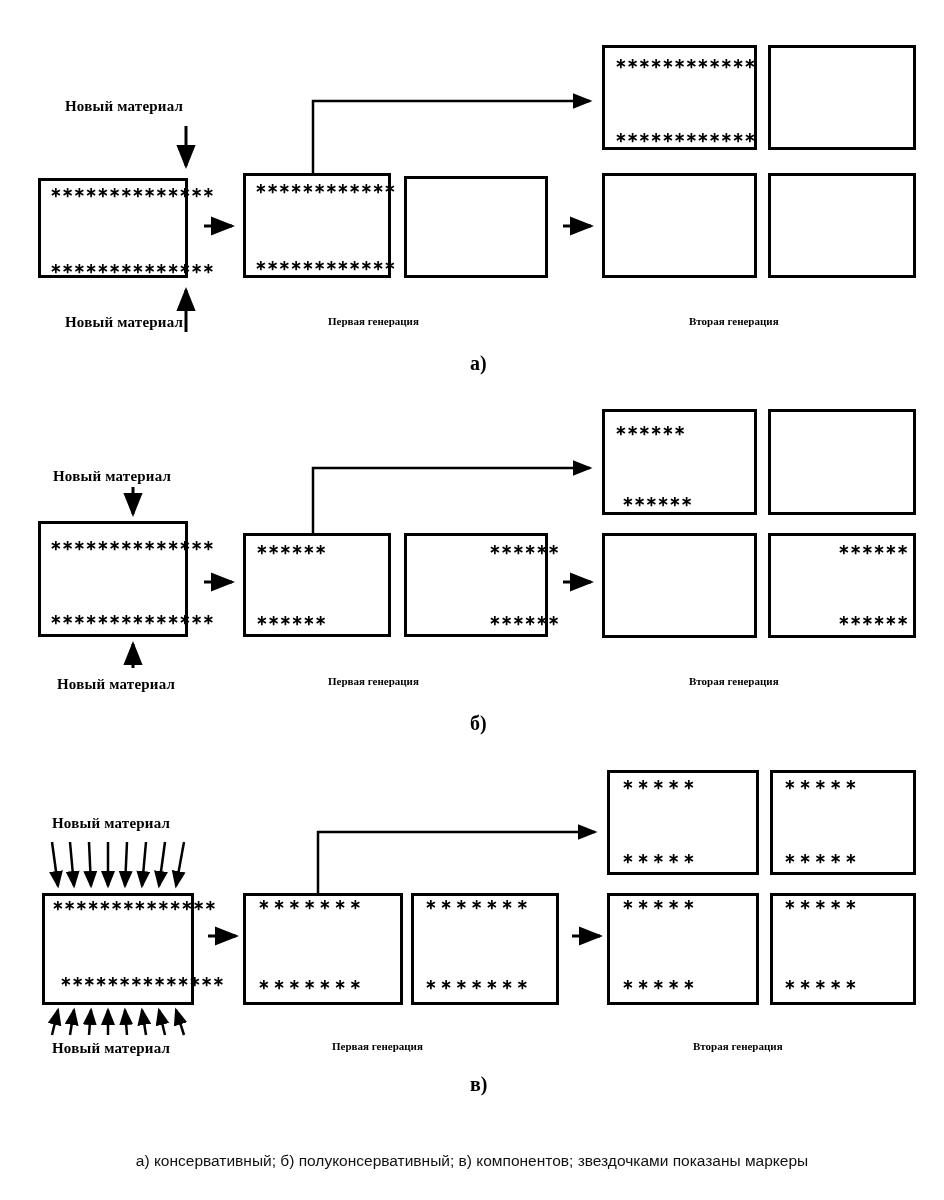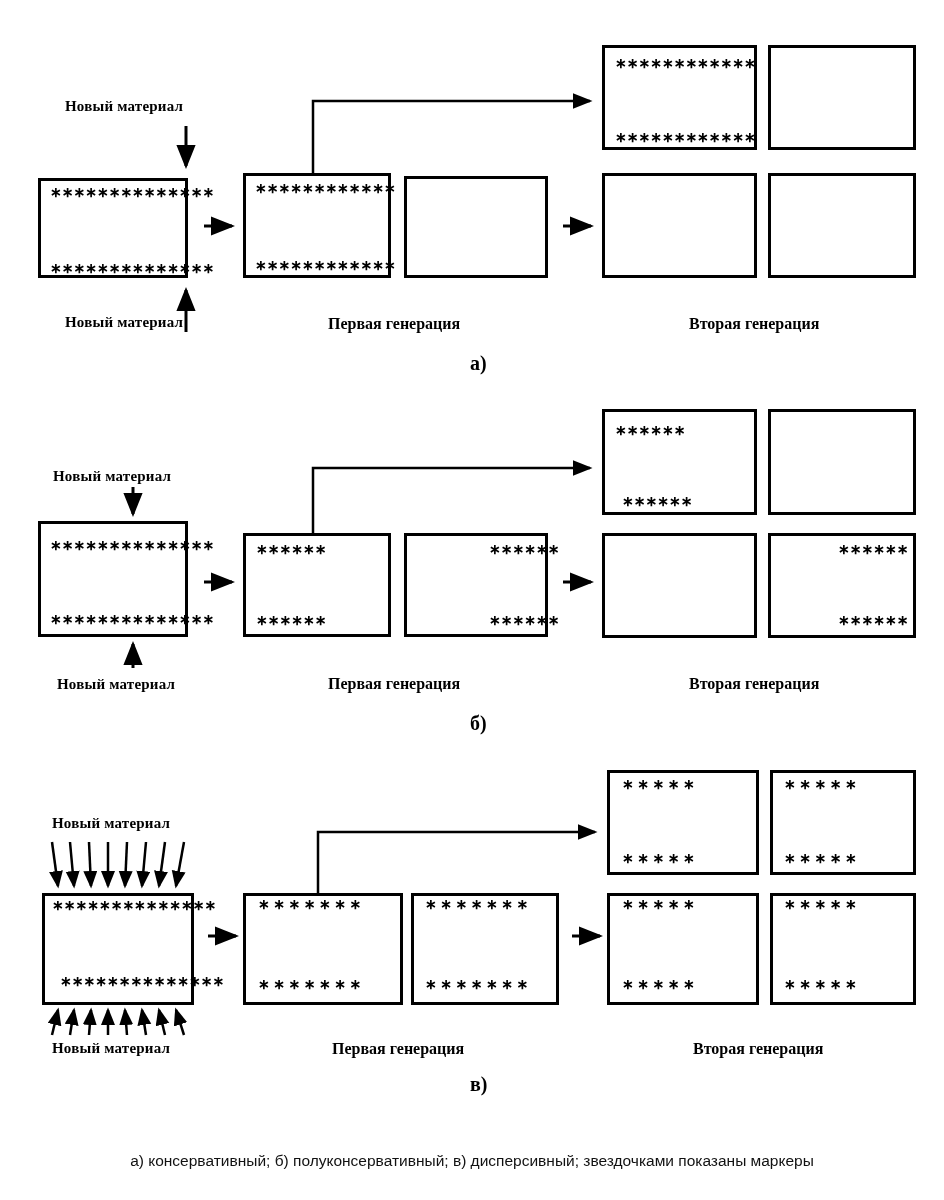--- a/index.html
+++ b/index.html
@@ -1,20 +1,20 @@
 <!DOCTYPE html>
 <html><head>
 <meta charset="utf-8">
 <style>
   html,body{margin:0;padding:0;background:#fff;}
   body{width:944px;height:1200px;position:relative;font-family:"Liberation Serif",serif;color:#000;overflow:hidden;}
   .stage{position:absolute;left:0;top:0;width:944px;height:1200px;}
   .box{position:absolute;border:3px solid #000;background:#fff;box-sizing:border-box;}
   .lbl{position:absolute;font-family:"Liberation Serif",serif;font-weight:bold;font-size:15px;white-space:nowrap;letter-spacing:.2px;}
-  .gen{position:absolute;font-family:"Liberation Serif",serif;font-weight:bold;font-size:16px;white-space:nowrap;}
+  .gen{position:absolute;font-family:"Liberation Serif",serif;font-weight:bold;font-size:11px;white-space:nowrap;}
   .stars{position:absolute;font-family:"Liberation Serif",serif;font-weight:bold;font-size:14px;letter-spacing:0px;white-space:nowrap;line-height:1;}
   .panel-letter{position:absolute;font-family:"Liberation Serif",serif;font-weight:bold;font-size:20px;}
   .caption{position:absolute;font-family:"Liberation Sans",sans-serif;font-weight:bold;font-size:17px;color:#111;text-align:center;width:944px;left:0;}
   .caption2{position:absolute;font-family:"Liberation Sans",sans-serif;font-size:15.5px;color:#111;text-align:center;width:944px;left:0;}
   svg.overlay{position:absolute;left:0;top:0;width:944px;height:1200px;pointer-events:none;}
 </style>
 </head>
 <body>
 
 <div class="stage">
@@ -143,15 +143,15 @@
       <line x1="127" y1="1035" x2="125" y2="1010" marker-end="url(#ahs)"></line>
       <line x1="146" y1="1035" x2="142" y2="1010" marker-end="url(#ahs)"></line>
       <line x1="165" y1="1035" x2="159" y2="1010" marker-end="url(#ahs)"></line>
       <line x1="184" y1="1035" x2="176" y2="1010" marker-end="url(#ahs)"></line>
     </g>
     <line x1="208" y1="936" x2="236" y2="936" stroke="#000" stroke-width="3" marker-end="url(#ah)"></line>
     <line x1="572" y1="936" x2="600" y2="936" stroke="#000" stroke-width="3" marker-end="url(#ah)"></line>
     <polyline points="318,893 318,832 595,832" fill="none" stroke="#000" stroke-width="2.5" marker-end="url(#ah)"></polyline>
   </svg>
 
-  <div class="caption2" style="top:1152px;">а) консервативный; б) полуконсервативный; в) дисперсивный; звездочками показаны маркеры</div>
+  <div class="caption2" style="top:1152px;">а) консервативный; б) полуконсервативный; в) компонентов; звездочками показаны маркеры</div>
 
 </div>
 
 </body></html>

